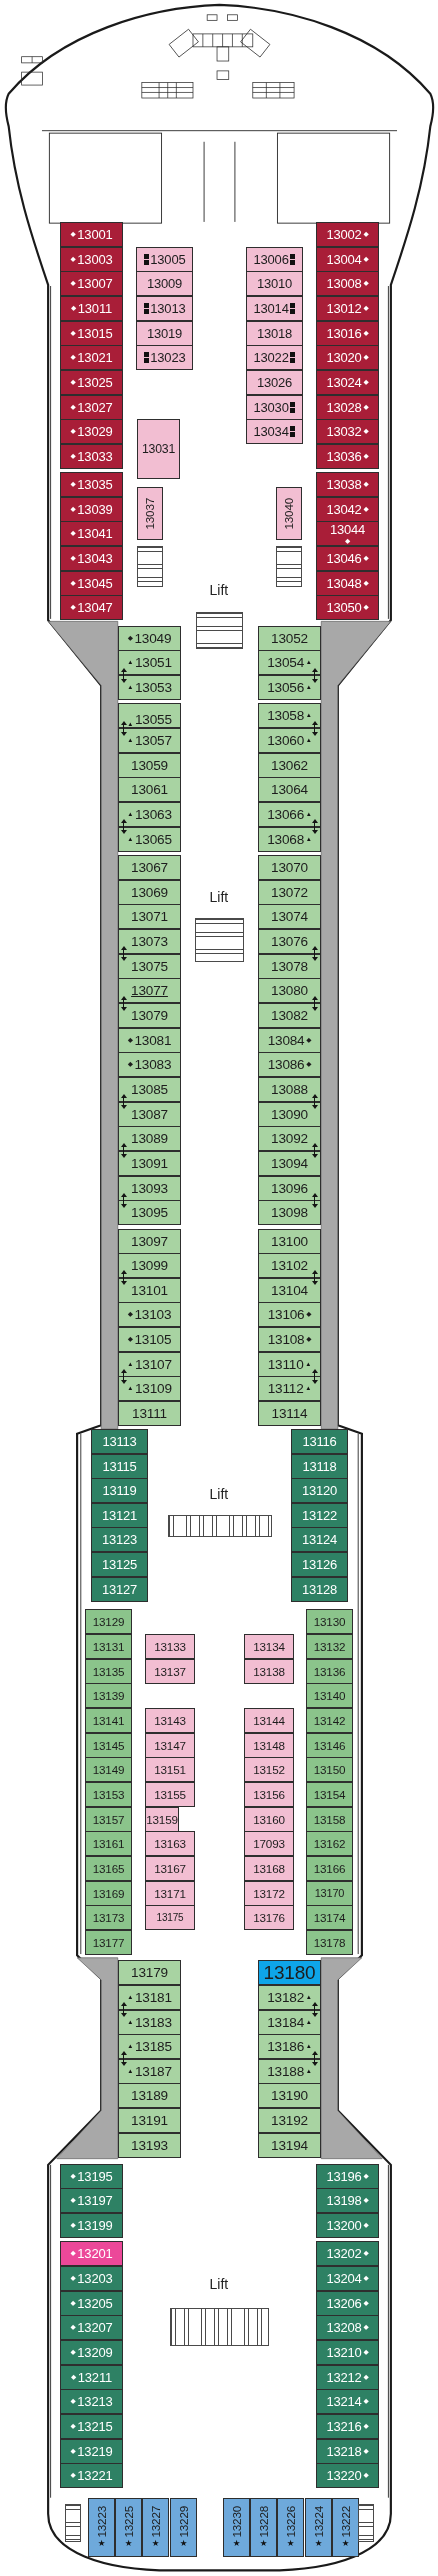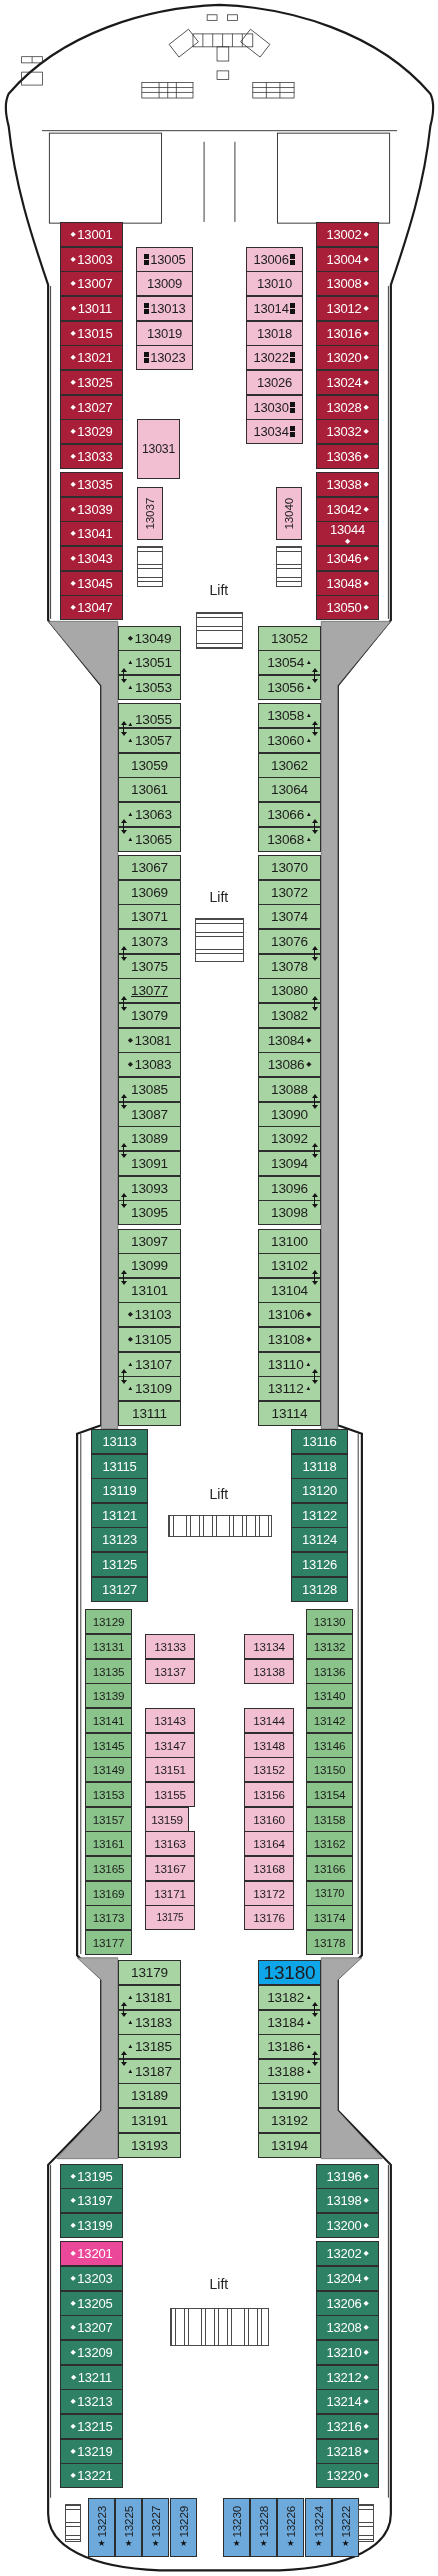--- a/index.html
+++ b/index.html
@@ -644,21 +644,21 @@
       </div>
       <div class="cabin t-dark" style="left: 145px; top: 1733px; width: 50px; height: 25px; background: rgb(242, 190, 210); font-size: 11.7px;">
         <span>13147</span>
       </div>
       <div class="cabin t-dark" style="left: 145px; top: 1757px; width: 50px; height: 25px; background: rgb(242, 190, 210); font-size: 11.7px;">
         <span>13151</span>
       </div>
       <div class="cabin t-dark" style="left: 145px; top: 1782px; width: 50px; height: 25px; background: rgb(242, 190, 210); font-size: 11.7px;">
         <span>13155</span>
       </div>
-      <div class="cabin t-dark" style="left: 145px; top: 1807px; width: 44px; height: 25px; background: rgb(242, 190, 210); font-size: 11.7px;">
+      <div class="cabin t-dark" style="left: 145px; top: 1807px; width: 34px; height: 25px; background: rgb(242, 190, 210); font-size: 11.7px;">
         <span>13159</span>
       </div>
       <div class="cabin t-dark" style="left: 145px; top: 1831px; width: 50px; height: 25px; background: rgb(242, 190, 210); font-size: 11.7px;">
         <span>13163</span>
       </div>
       <div class="cabin t-dark" style="left: 145px; top: 1856px; width: 50px; height: 25px; background: rgb(242, 190, 210); font-size: 11.7px;">
         <span>13167</span>
       </div>
       <div class="cabin t-dark" style="left: 145px; top: 1881px; width: 50px; height: 25px; background: rgb(242, 190, 210); font-size: 11.7px;">
         <span>13171</span>
@@ -681,21 +681,21 @@
       <div class="cabin t-dark" style="left: 244px; top: 1757px; width: 50px; height: 25px; background: rgb(242, 190, 210); font-size: 11.7px;">
         <span>13152</span>
       </div>
       <div class="cabin t-dark" style="left: 244px; top: 1782px; width: 50px; height: 25px; background: rgb(242, 190, 210); font-size: 11.7px;">
         <span>13156</span>
       </div>
       <div class="cabin t-dark" style="left: 244px; top: 1807px; width: 50px; height: 25px; background: rgb(242, 190, 210); font-size: 11.7px;">
         <span>13160</span>
       </div>
       <div class="cabin t-dark" style="left: 244px; top: 1831px; width: 50px; height: 25px; background: rgb(242, 190, 210); font-size: 11.7px;">
-        <span>13164</span>
+        <span>17093</span>
       </div>
       <div class="cabin t-dark" style="left: 244px; top: 1856px; width: 50px; height: 25px; background: rgb(242, 190, 210); font-size: 11.7px;">
         <span>13168</span>
       </div>
       <div class="cabin t-dark" style="left: 244px; top: 1881px; width: 50px; height: 25px; background: rgb(242, 190, 210); font-size: 11.7px;">
         <span>13172</span>
       </div>
       <div class="cabin t-dark" style="left: 244px; top: 1905px; width: 50px; height: 25px; background: rgb(242, 190, 210); font-size: 11.7px;">
         <span>13176</span>
       </div>

